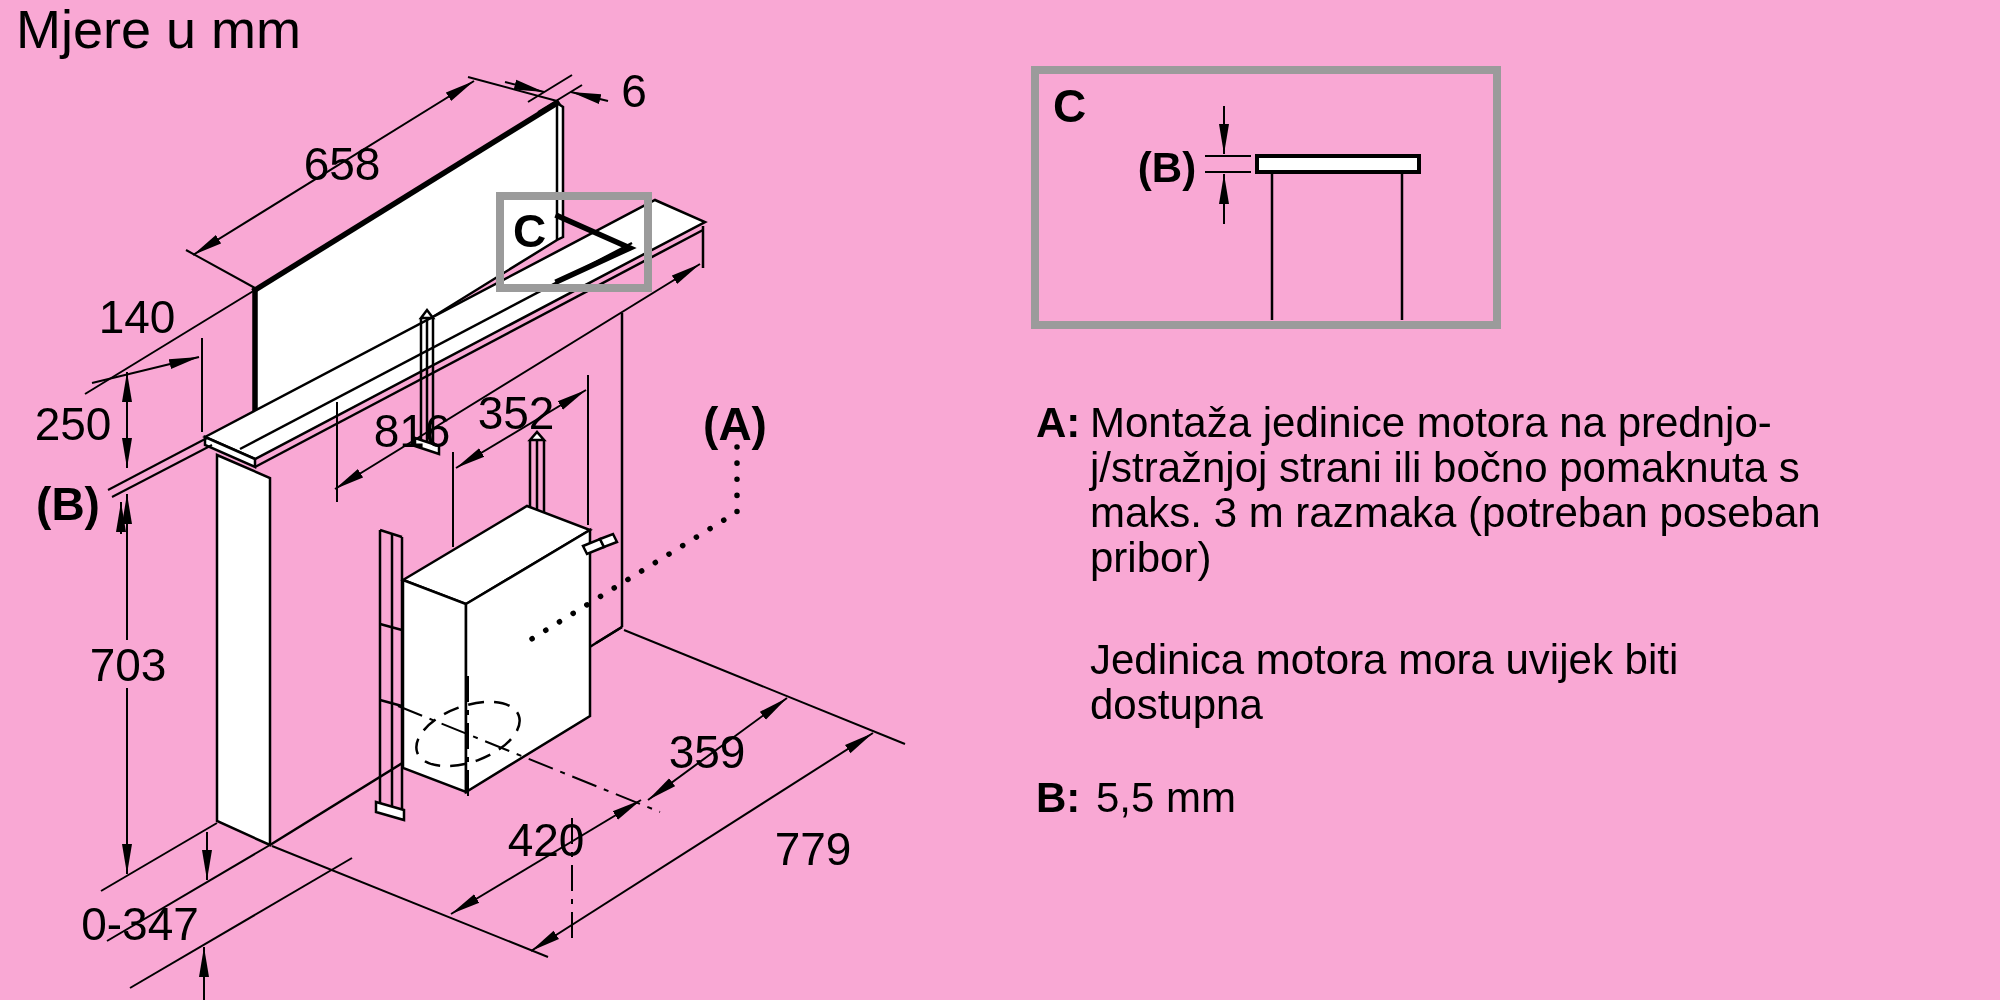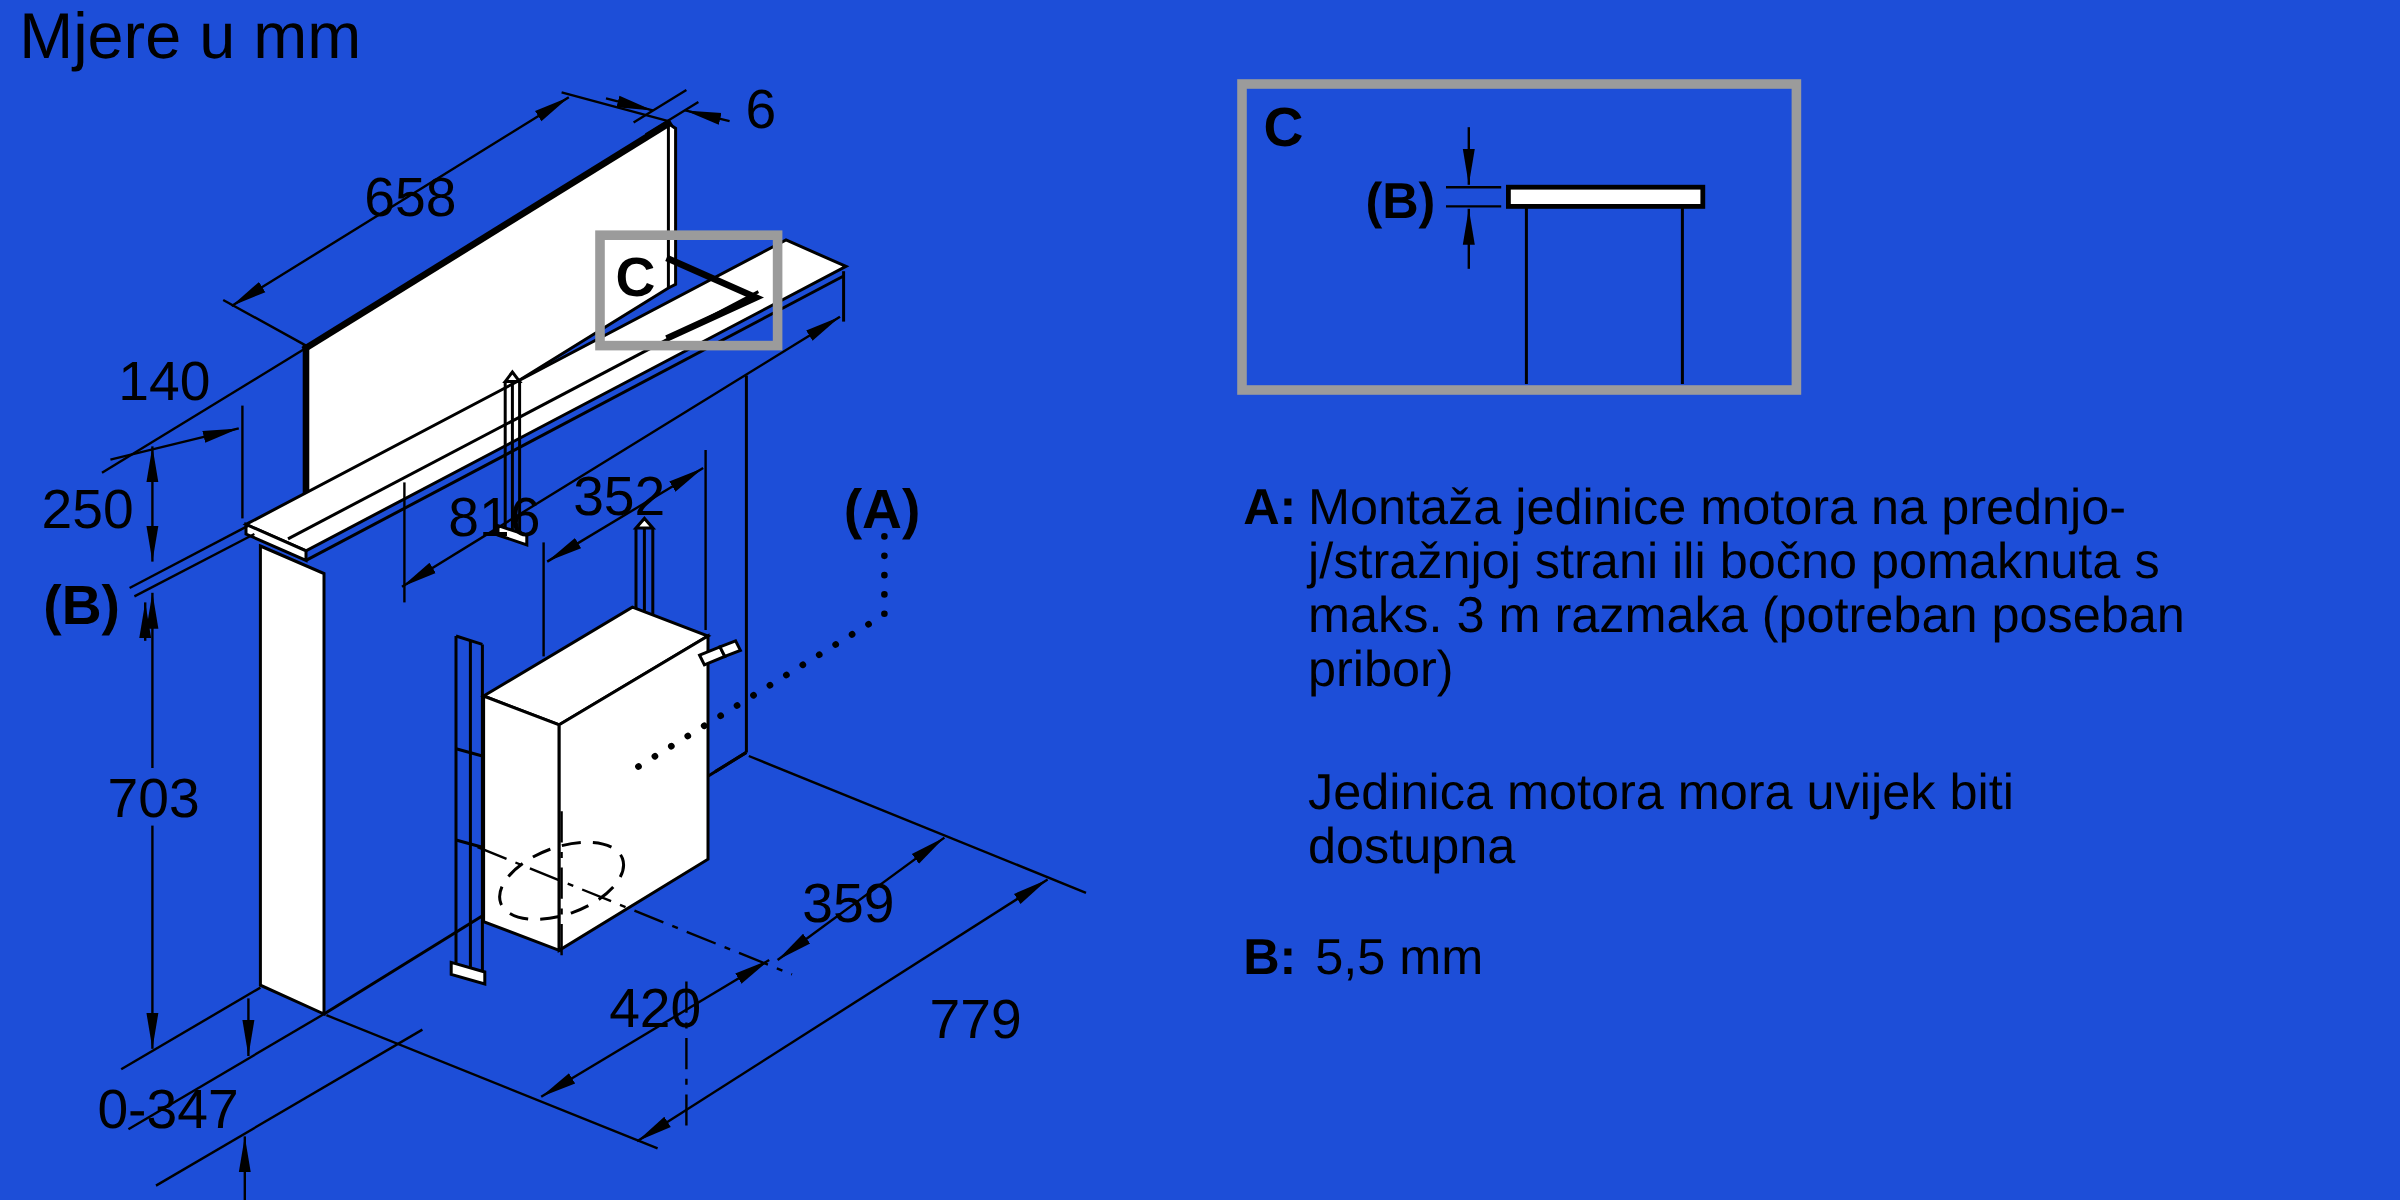--- a/index.html
+++ b/index.html
@@ -1,16 +1,16 @@
 <!DOCTYPE html>
 <html><head>
 <meta charset="utf-8">
 <style>
   html,body{margin:0;padding:0;background:#fff;}
-  #screen{position:relative;width:2000px;height:1000px;background:#1d4ed8;overflow:hidden;
+  #screen{position:relative;width:2000px;height:1000px;background:#f9a8d4;overflow:hidden;
           font-family:"Liberation Sans", sans-serif;}
   svg{position:absolute;left:0;top:0;}
   svg text{fill:#000;font-family:"Liberation Sans", sans-serif;}
   .struct{stroke:#000;stroke-width:2.5;fill:none;}
   .structf{stroke:#000;stroke-width:2.5;fill:#fff;}
   .heavy{stroke:#000;stroke-width:5.5;fill:none;stroke-linecap:square;}
   .dim{stroke:#000;stroke-width:2;fill:none;}
   .wit{stroke:#000;stroke-width:2;fill:none;}
   .dashdot{stroke:#000;stroke-width:2;fill:none;stroke-dasharray:26 8 5 8;}
   .dashed{stroke:#000;stroke-width:2.5;fill:none;stroke-dasharray:16 10;}

